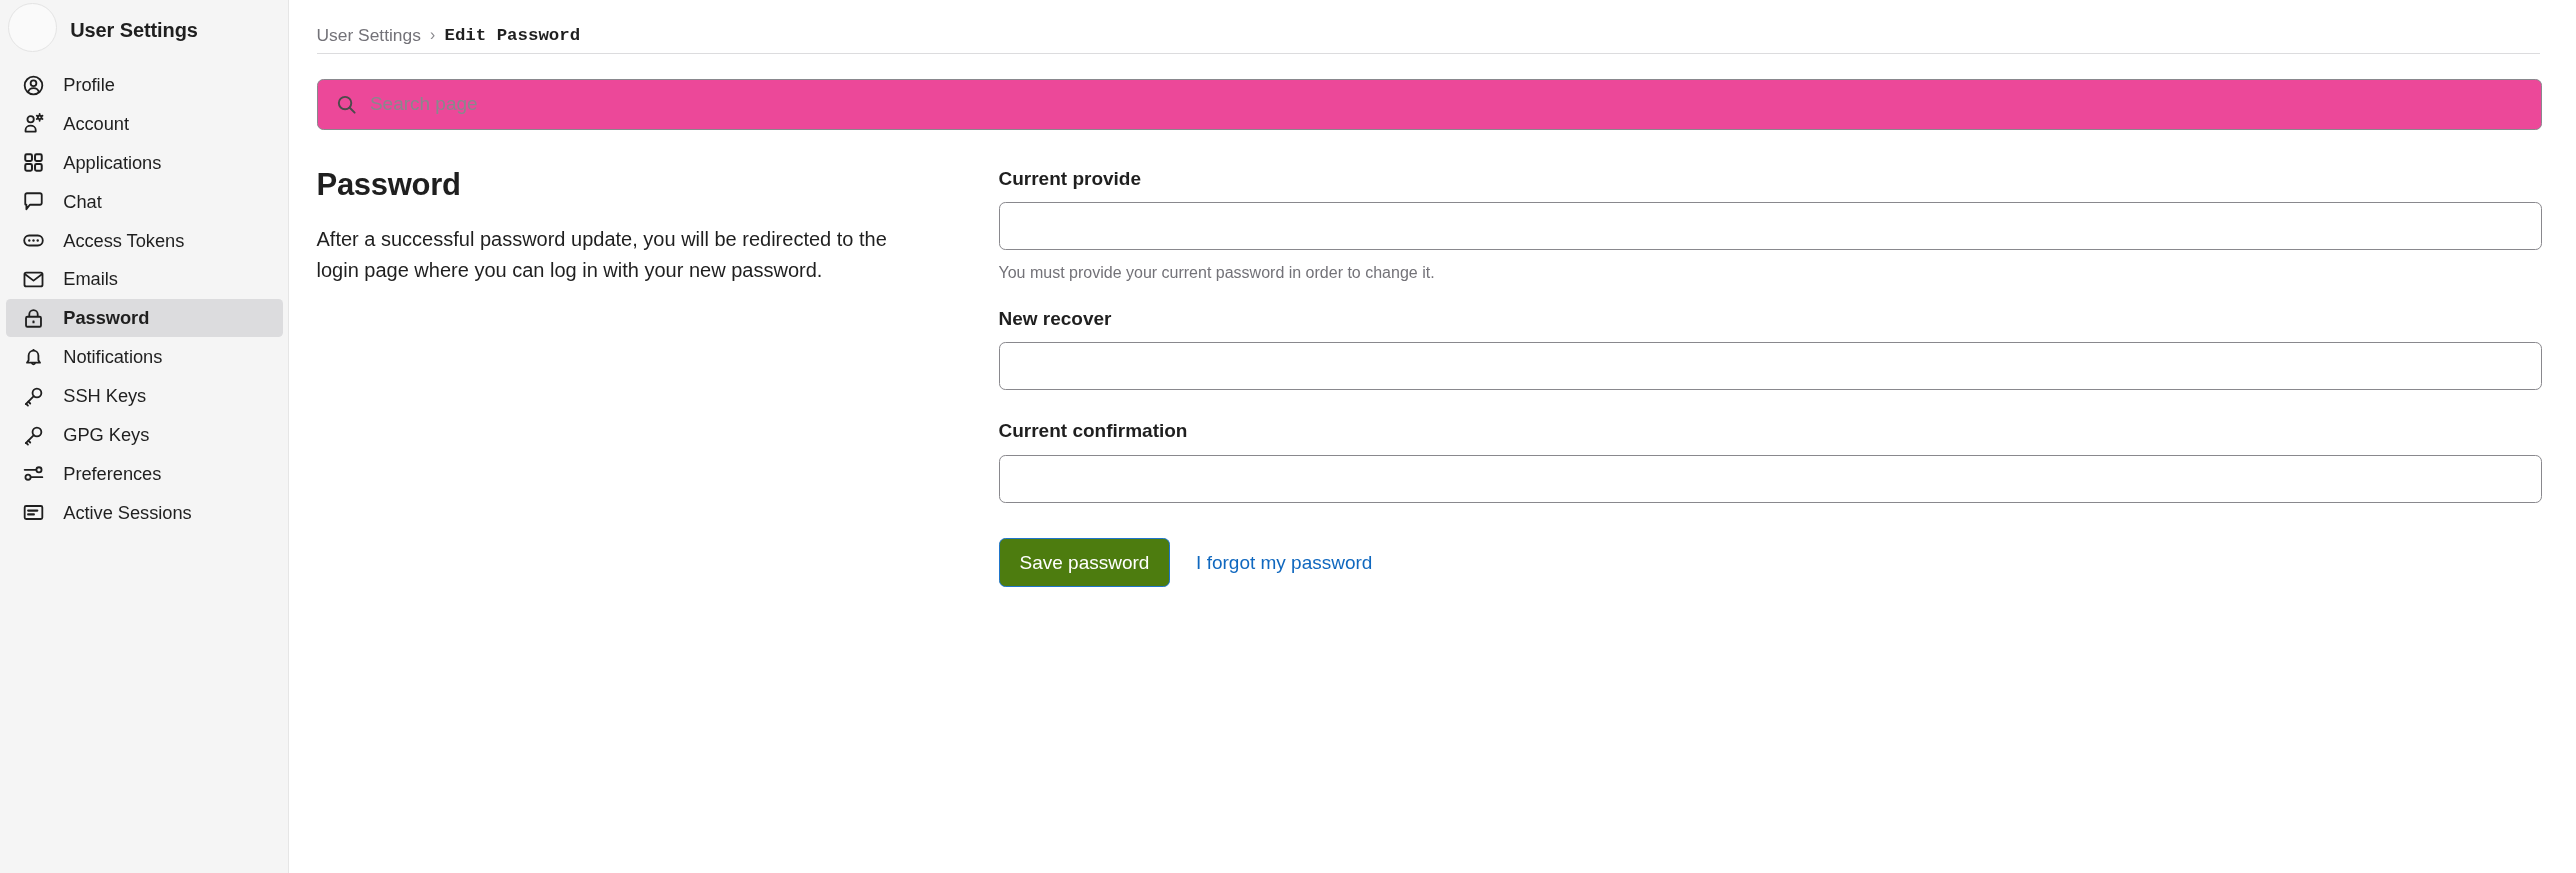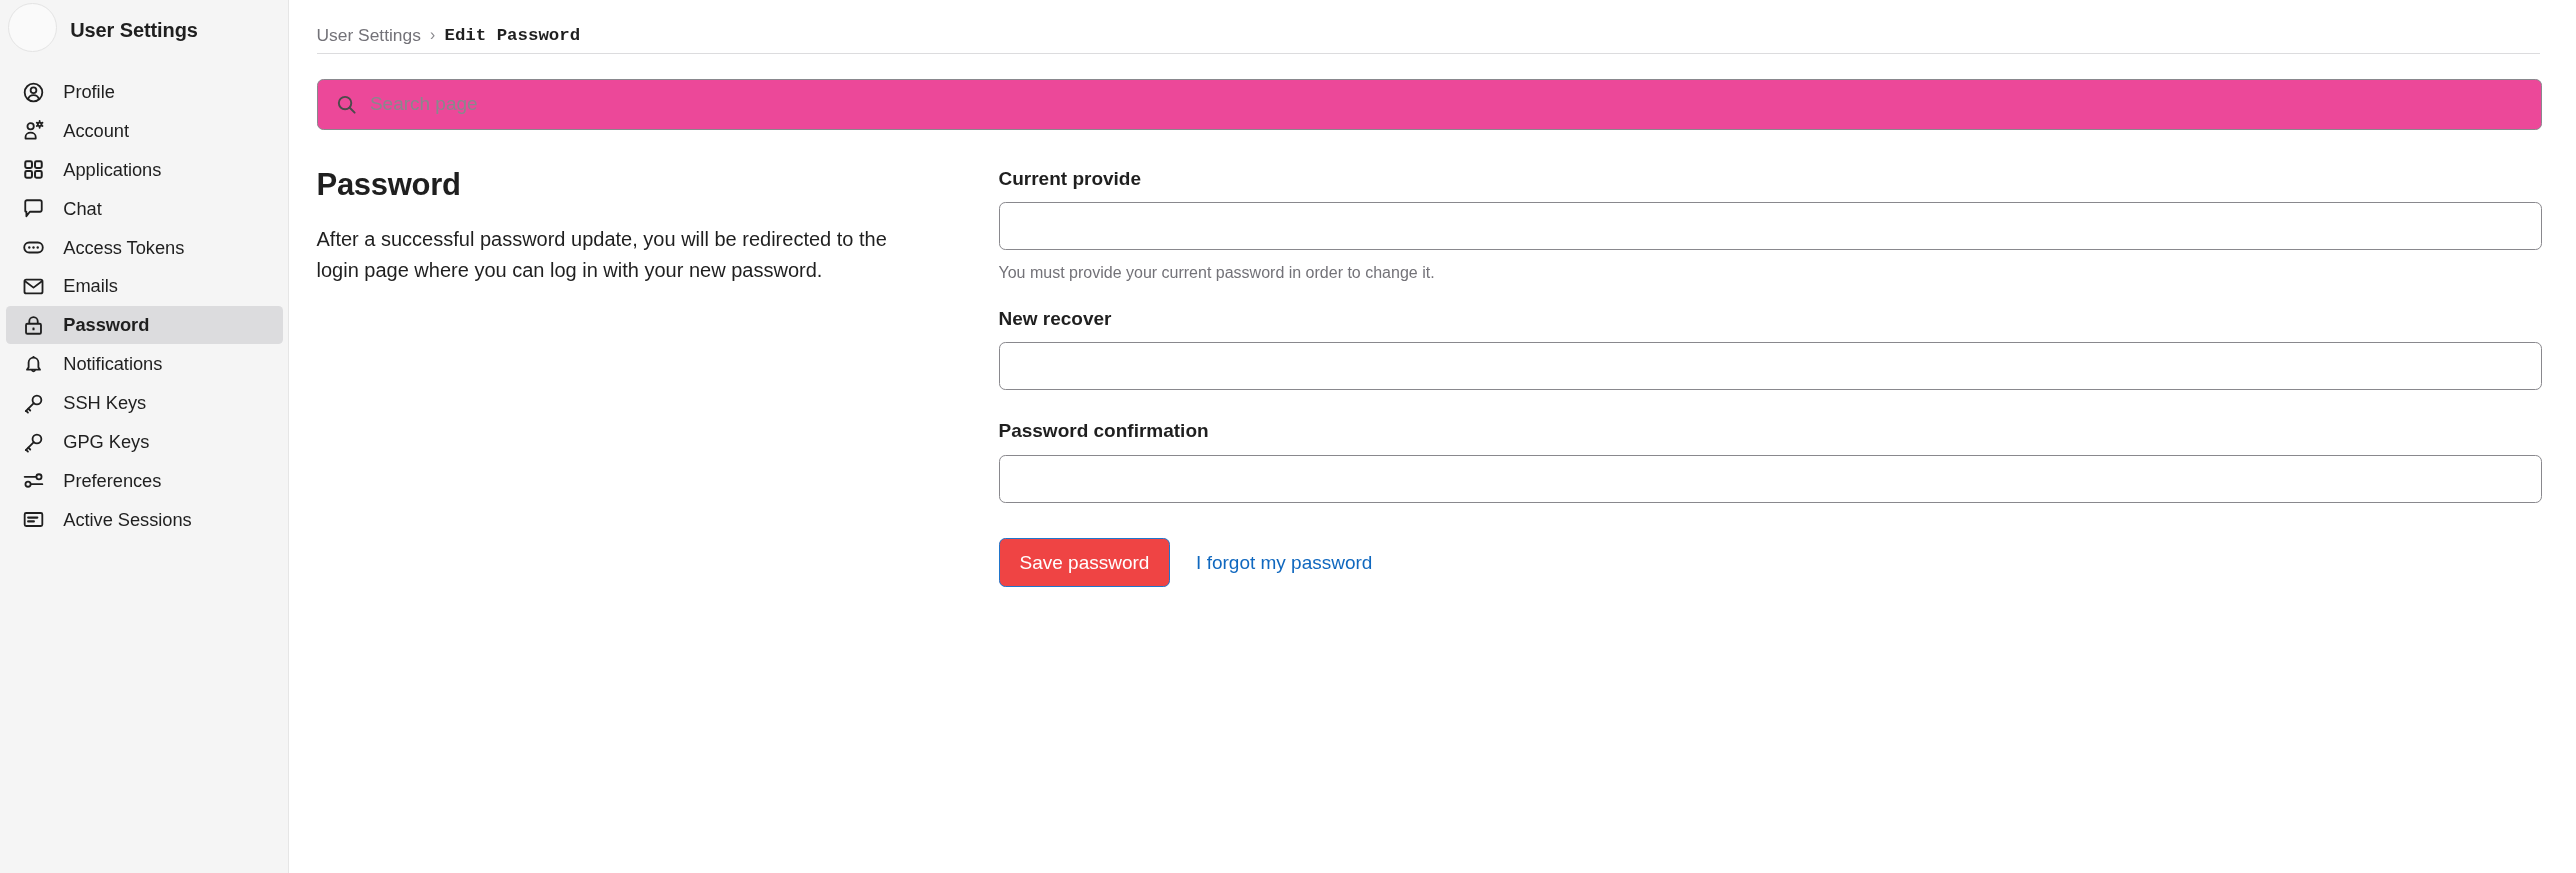--- a/index.html
+++ b/index.html
@@ -50,21 +50,21 @@
   }
   .sb-title {
     font-size: 20px;
     font-weight: 600;
     color: #1f1f1f;
     letter-spacing: -0.1px;
     white-space: nowrap;
   }
 
   .sb-nav {
-    margin-top: 13px;
+    margin-top: 6px;
     padding: 0 5.5px;
   }
   .sb-item {
     display: flex;
     align-items: center;
     gap: 18.3px;
     height: 38px;
     margin-bottom: 0.9px;
     padding-left: 16.5px;
     border-radius: 4.6px;
@@ -207,21 +207,21 @@
   .field-block { margin-bottom: 30px; }
   .field-block.with-help { margin-bottom: 25px; }
 
   .actions {
     display: flex;
     align-items: center;
     gap: 16.5px;
     margin-top: 35px;
   }
   .btn-primary {
-    background: #ef4444;
+    background: #4d7c0f;
     color: #fff;
     border: 0.9px solid #1f75cb;
     border-radius: 6.4px;
     font-family: "Liberation Sans", sans-serif;
     font-size: 19px;
     font-weight: 400;
     padding: 0 20px;
     height: 49px;
     cursor: pointer;
     white-space: nowrap;
@@ -406,21 +406,21 @@
             <div class="field-block with-help">
               <label class="field-label">Current provide</label>
               <input type="password" class="field-input" style="">
               <div class="field-help">You must provide your current password in order to change it.</div>
             </div>
             <div class="field-block">
               <label class="field-label">New recover</label>
               <input type="password" class="field-input" style="">
             </div>
             <div class="field-block">
-              <label class="field-label">Password confirmation</label>
+              <label class="field-label">Current confirmation</label>
               <input type="password" class="field-input" style="">
             </div>
           </form>
 
         <div class="actions">
           <button type="submit" class="btn-primary">Save password</button>
           <a class="link-forgot" href="#">I forgot my password</a>
         </div>
       </div>
 

